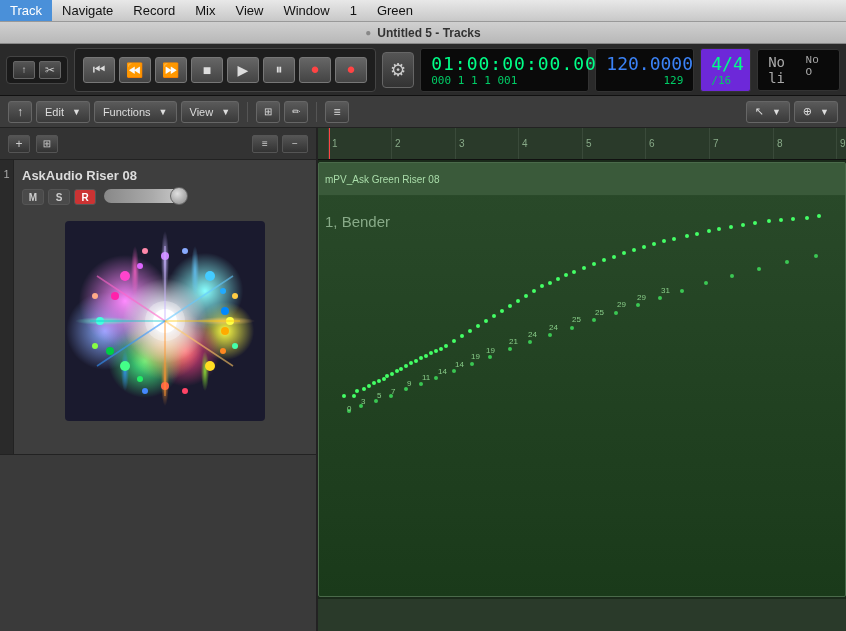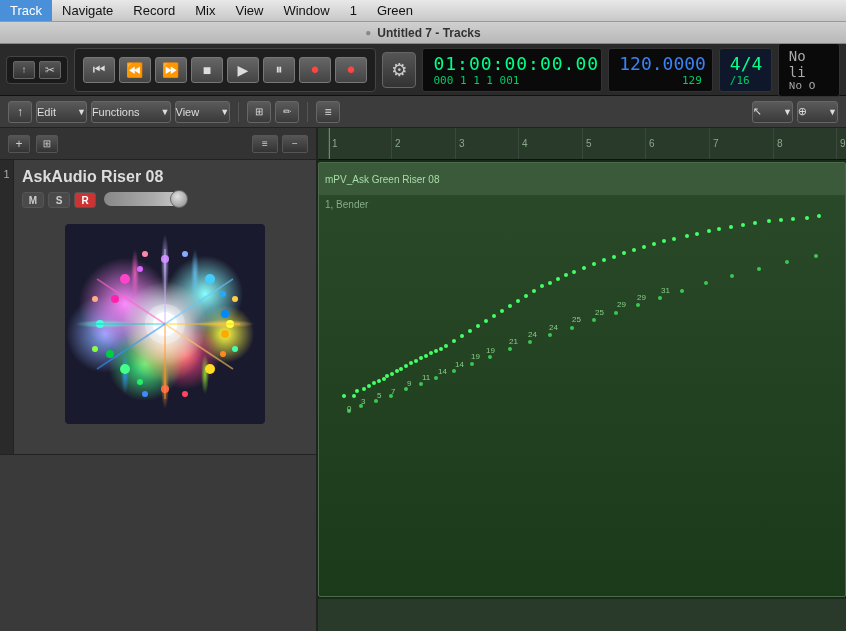--- a/index.html
+++ b/index.html
@@ -66,42 +66,42 @@
 
     #tempo-display {
       display: flex; flex-direction: column; background: #0a0a0a;
       border: 1px solid #333; border-radius: 3px; padding: 4px 10px;
       min-width: 90px; text-align: right;
     }
     #tempo-main { font-size: 18px; color: #3b82f6; font-family: monospace; }
     #tempo-sub { font-size: 11px; color: #00cc66; font-family: monospace; }
 
     #time-sig-display {
-      display: flex; flex-direction: column; background: #0f172a;
+      display: flex; flex-direction: column; background: #6d28d9;
       border: 1px solid #333; border-radius: 3px; padding: 4px 10px; min-width: 50px;
     }
     #time-sig-main { font-size: 18px; color: #00ff88; font-family: monospace; }
     #time-sig-sub { font-size: 11px; color: #00cc66; font-family: monospace; }
 
     #key-display {
-      display: flex; flex-direction: column; background: #0a0a0a;
+      display: flex; background: #0a0a0a;
       border: 1px solid #333; border-radius: 3px; padding: 4px 10px; min-width: 60px;
     }
     #key-main { font-size: 14px; color: #aaa; font-family: monospace; }
     #key-sub { font-size: 11px; color: #aaa; font-family: Liberation Mono, monospace; }
 
     #gear-btn {
       width: 36px; height: 36px; background: linear-gradient(to bottom, #555, #333);
       border: 1px solid #666; border-radius: 4px; display: flex; align-items: center; justify-content: center;
       cursor: pointer; color: #ccc; font-size: 18px;
     }
     .toolbar-btn {
-      padding: 2px 0; height: 22px; background: linear-gradient(to bottom, #5a5a5a, #3a3a3a);
+      padding: 2px 8px; height: 22px; background: linear-gradient(to bottom, #5a5a5a, #3a3a3a);
       border: 1px solid #666; border-radius: 3px; cursor: pointer; color: #ddd;
-      font-size: 11px; display: flex; align-items: center; gap: 19px;
+      font-size: 11px; display: flex; align-items: center; gap: 6px;
     }
     .toolbar-separator { width: 1px; height: 20px; background: #555; margin: 0 4px; }
     .toolbar-icon-btn {
       width: 24px; height: 22px; background: linear-gradient(to bottom, #5a5a5a, #3a3a3a);
       border: 1px solid #666; border-radius: 3px; cursor: pointer; color: #ddd;
       font-size: 12px; display: flex; align-items: center; justify-content: center;
     }
     .toolbar-right { margin-left: auto; display: flex; gap: 4px; align-items: center; }
 
     
@@ -135,21 +135,21 @@
       height: 295px; position: relative;
     }
     #track-number {
       width: 14px; background: #2a2a2a; display: flex; align-items: flex-start;
       justify-content: center; padding-top: 8px; font-size: 11px; color: #aaa;
       border-right: 1px solid #222;
     }
     #track-controls {
       flex: 1; display: flex; flex-direction: column; padding: 8px;
     }
-    #track-name { font-size: 16px; color: #ddd; margin-bottom: 6px; font-weight: 600; }
+    #track-name { font-size: 13px; color: #ddd; margin-bottom: 6px; font-weight: 600; }
     #track-msrb { display: flex; gap: 4px; margin-bottom: 8px; }
     .track-btn-m, .track-btn-s, .track-btn-r {
       width: 22px; height: 16px; border-radius: 3px; font-size: 10px; font-weight: bold;
       display: flex; align-items: center; justify-content: center; cursor: pointer; border: 1px solid #555;
     }
     .track-btn-m { background: #4a4a4a; color: #ccc; }
     .track-btn-s { background: #4a4a4a; color: #ccc; }
     .track-btn-r { background: #cc3333; color: white; }
     #track-volume {
       width: 80px; height: 14px; background: linear-gradient(to right, #888 0%, #aaa 60%, #ccc 100%);
@@ -213,21 +213,21 @@
     #region-block {
       position: absolute; top: 2px; left: 0; right: 0; bottom: 2px;
       background: linear-gradient(to bottom, #2a4a2a, #1a3a1a);
       border: 1px solid #4a6a4a; border-radius: 2px;
     }
     #region-header {
       height: 18px; background: #3a5a3a; display: flex; align-items: center;
       padding: 16px 6px; font-size: 10px; color: #aaddaa; border-bottom: 1px solid #2a4a2a;
     }
     #region-label {
-      font-size: 10px; color: #88aa88; padding: 3px 6px;
+      font-size: 15px; color: #88aa88; padding: 17px 6px;
     }
 
     
     #midi-canvas {
       position: absolute; top: 38px; left: 0; right: 0; bottom: 0;
     }
 
     
     #empty-area {
       flex: 1; background: #2e2e2e;
@@ -258,21 +258,21 @@
   <div class="menu-item">Record</div>
   <div class="menu-item">Mix</div>
   <div class="menu-item">View</div>
   <div class="menu-item">Window</div>
   <div class="menu-item">1</div>
   <div class="menu-item">Green</div>
 </div>
 
 <div id="title-bar">
   <span style="color:#888; margin-right:6px; font-size:10px;">●</span>
-  <span id="title-bar-text">Untitled 7 - Tracks</span>
+  <span id="title-bar-text">Untitled 5 - Tracks</span>
 </div>
 
 <div id="transport-area">
 
   <div id="transport-left">
     <div class="transport-icons">
       <div class="transport-icon-btn">↑</div>
       <div class="transport-icon-btn" style="font-size:12px;">✂</div>
     </div>
   </div>

